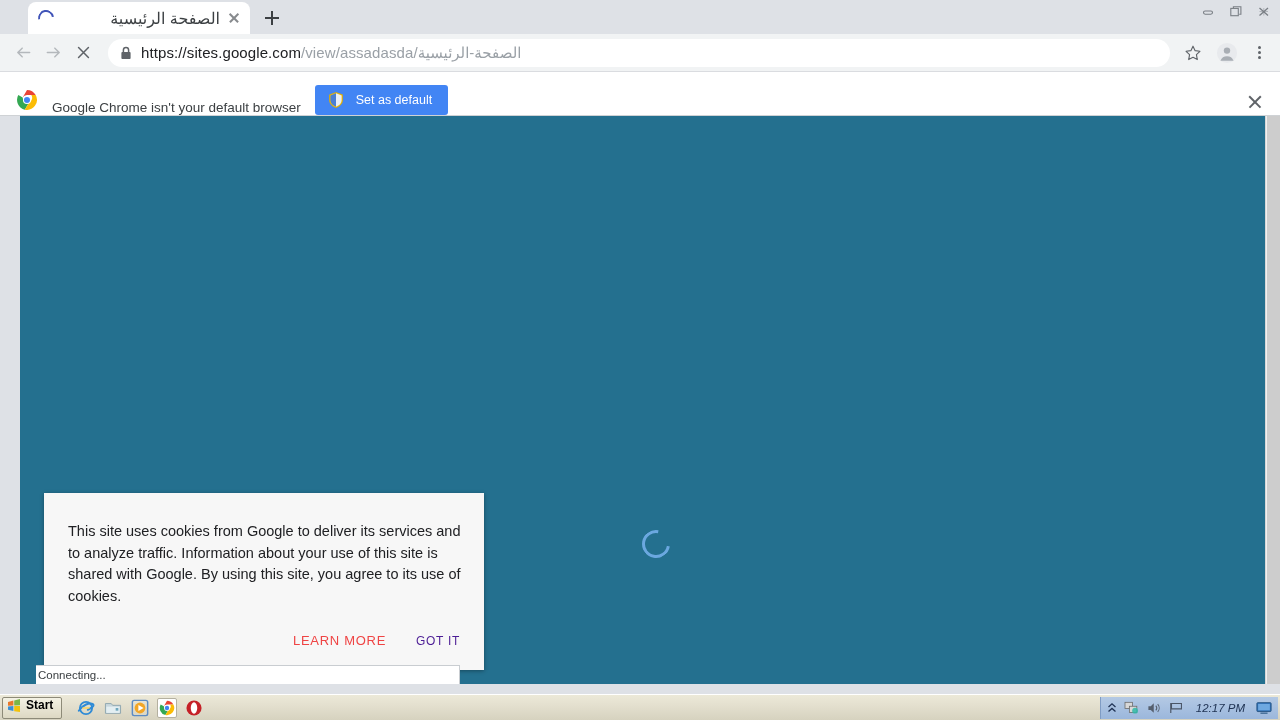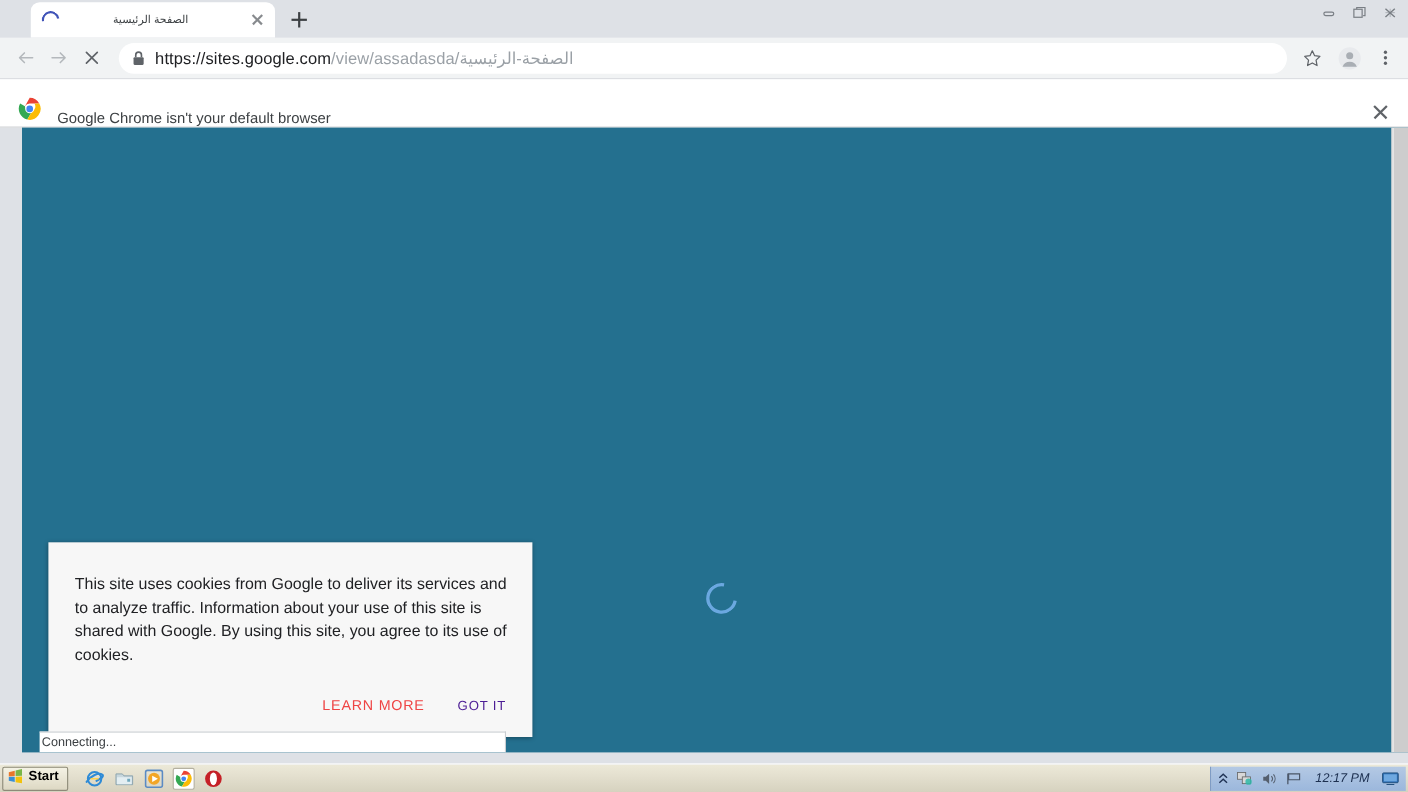--- a/index.html
+++ b/index.html
@@ -39,23 +39,23 @@
     width: 16px; height: 16px;
     border: 2px solid transparent;
     border-top-color: #4154b8;
     border-left-color: #4154b8;
     border-radius: 50%;
     transform: rotate(35deg);
     flex: 0 0 auto;
   }
   .tab-title {
     flex: 1 1 auto;
-    text-align: center;
+    text-align: right;
     direction: rtl;
-    font-size: 10px;
+    font-size: 16px;
     color: #3c4043;
     white-space: nowrap;
     overflow: hidden;
     padding-right: 6px;
   }
   .tab-close {
     width: 16px; height: 16px;
     flex: 0 0 auto;
     position: relative;
     opacity: .75;
@@ -403,20 +403,30 @@
         <path d="M12 1 A11 11 0 0 1 21.5 6.6 L12 6.6 A5.4 5.4 0 0 0 7.3 9.4 Z" fill="#ea4335"></path>
         <path d="M2.5 6.6 A11 11 0 0 0 9.6 22.6 L14.3 14.6 A5.4 5.4 0 0 1 7.3 9.4 Z" fill="#34a853"></path>
         <path d="M21.5 6.6 A11 11 0 0 1 9.6 22.6 L14.3 14.6 A5.4 5.4 0 0 0 16.7 6.6 Z" fill="#fbbc05"></path>
         <circle cx="12" cy="12" r="4.4" fill="#fff"></circle>
         <circle cx="12" cy="12" r="3.3" fill="#4285f4"></circle>
       </svg>
     </span>
 
     <span id="infobar-text">Google Chrome isn't your default browser</span>
 
+    <div id="set-default-btn">
+      <span class="shield">
+        <svg width="18" height="18" viewBox="0 0 20 20">
+          <path d="M10 1.6 L17.2 4.3 V10 c0 4.3 -3.1 7.2 -7.2 8.4 C5.9 17.2 2.8 14.3 2.8 10 V4.3 Z" fill="#f2c20c" stroke="#dda700" stroke-width=".8"></path>
+          <path d="M10 2.6 V17.3 C6.6 16.2 3.8 13.7 3.8 10 V5 Z" fill="#4a7fd4"></path>
+          <path d="M10 2.6 L16.2 5 v5 c0 3.7 -2.8 6.2 -6.2 7.3 Z" fill="#e8eef7"></path>
+        </svg>
+      </span>
+      <span>Set as default</span>
+    </div>
 
     <div id="infobar-close"></div>
   </div>
 
   <div id="page-viewport">
 
     <div id="page-spinner"></div>
 
     <div id="cookie-banner">
       <div id="cookie-text">This site uses cookies from Google to deliver its services and to analyze traffic. Information about your use of this site is shared with Google. By using this site, you agree to its use of cookies.</div>

